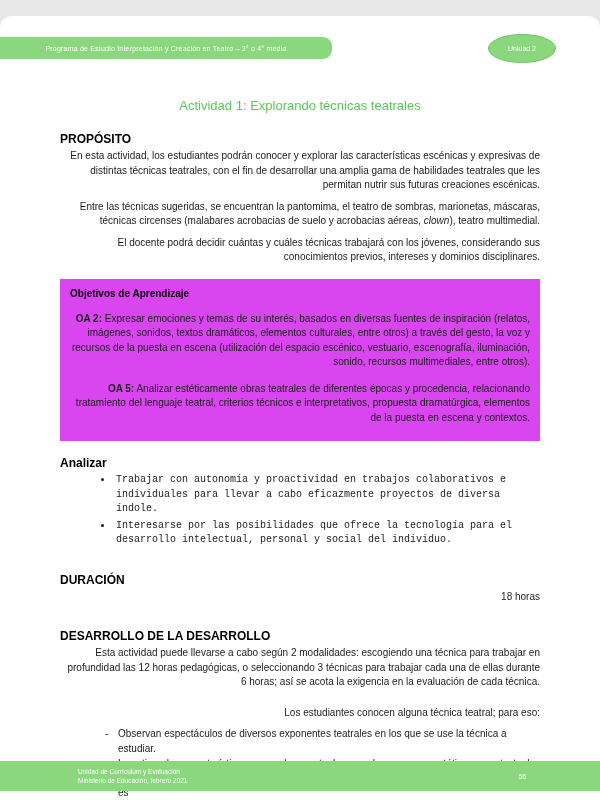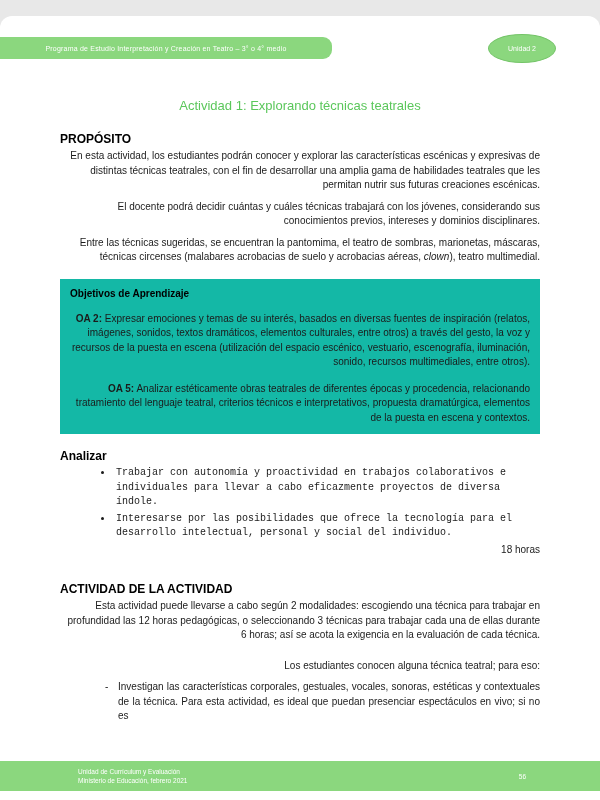--- a/index.html
+++ b/index.html
@@ -49,22 +49,22 @@
   }
   .content p {
     font-size:10px; line-height:14.5px;
     margin:0 0 7px;
     text-align:right;
   }
   .just { text-align:justify; }
   
   .oa-box {
     margin-top:14px;
-    background:#14b8a6;
-    padding:8px 10px 9px;
+    background:#d946ef;
+    padding:8px 10px 16px;
   }
   .oa-heading {
     font-size:10px; font-weight:bold; color:#000;
     line-height:13px; margin-bottom:12px;
   }
   .oa-box p { margin:0 0 12px; }
   .oa-box p:last-child { margin-bottom:0; }
   
   ul.dot-list {
     margin:2px 0 0; padding-left:53px;
@@ -113,42 +113,44 @@
   <div class="unit-badge">
     <span>Unidad 2</span>
   </div>
 
   <div class="title">Actividad 1: Explorando técnicas teatrales</div>
 
   <div class="content">
 
     <h2 class="sec">PROPÓSITO</h2>
     <p class="just">En esta actividad, los estudiantes podrán conocer y explorar las características escénicas y expresivas de distintas técnicas teatrales, con el fin de desarrollar una amplia gama de habilidades teatrales que les permitan nutrir sus futuras creaciones escénicas.</p>
+    <p class="just"><span>Entre las técnicas sugeridas, se encuentran la pantomima, el teatro de sombras, marionetas, máscaras, técnicas circenses (malabares acrobacias de suelo y acrobacias aéreas, </span><i>clown</i><span>), teatro multimedial.</span></p>
     <p class="just">El docente podrá decidir cuántas y cuáles técnicas trabajará con los jóvenes, considerando sus conocimientos previos, intereses y dominios disciplinares.</p>
-    <p class="just"><span>Entre las técnicas sugeridas, se encuentran la pantomima, el teatro de sombras, marionetas, máscaras, técnicas circenses (malabares acrobacias de suelo y acrobacias aéreas, </span><i>clown</i><span>), teatro multimedial.</span></p>
 
     <div class="oa-box">
       <div class="oa-heading">Objetivos de Aprendizaje</div>
       <p class="just"><b>OA 2:</b><span> Expresar emociones y temas de su interés, basados en diversas fuentes de inspiración (relatos, imágenes, sonidos, textos dramáticos, elementos culturales, entre otros) a través del gesto, la voz y recursos de la puesta en escena (utilización del espacio escénico, vestuario, escenografía, iluminación, sonido, recursos multimediales, entre otros).</span></p>
       <p class="just"><b>OA 5:</b><span> Analizar estéticamente obras teatrales de diferentes épocas y procedencia, relacionando tratamiento del lenguaje teatral, criterios técnicos e interpretativos, propuesta dramatúrgica, elementos de la puesta en escena y contextos.</span></p>
     </div>
 
     <h2 class="sec" style="margin-top:16px">Analizar</h2>
     <ul class="dot-list">
       <li>Trabajar con autonomía y proactividad en trabajos colaborativos e individuales para llevar a cabo eficazmente proyectos de diversa índole.</li>
       <li>Interesarse por las posibilidades que ofrece la tecnología para el desarrollo intelectual, personal y social del individuo.</li>
     </ul>
 
+    <h2 class="sec" style="margin-top:26px">DURACIÓN</h2>
     <p class="duracion-val">18 horas</p>
 
-    <h2 class="sec" style="margin-top:26px">ACTIVIDAD DE LA ACTIVIDAD</h2>
+    <h2 class="sec" style="margin-top:26px">DESARROLLO DE LA DESARROLLO</h2>
     <p class="just duracion-val">Esta actividad puede llevarse a cabo según 2 modalidades: escogiendo una técnica para trabajar en profundidad las 12 horas pedagógicas, o seleccionando 3 técnicas para trabajar cada una de ellas durante 6 horas; así se acota la exigencia en la evaluación de cada técnica.</p>
 
     <p class="tight">Los estudiantes conocen alguna técnica teatral; para eso:</p>
     <ul class="dash-list">
+      <li>Observan espectáculos de diversos exponentes teatrales en los que se use la técnica a estudiar.</li>
       <li class="just">Investigan las características corporales, gestuales, vocales, sonoras, estéticas y contextuales de la técnica. Para esta actividad, es ideal que puedan presenciar espectáculos en vivo; si no es</li>
     </ul>
 
   </div>
 
   <div class="footer">
     <div class="footer-left">
       <div>Unidad de Currículum y Evaluación</div>
       <div>Ministerio de Educación, febrero 2021</div>
     </div>

